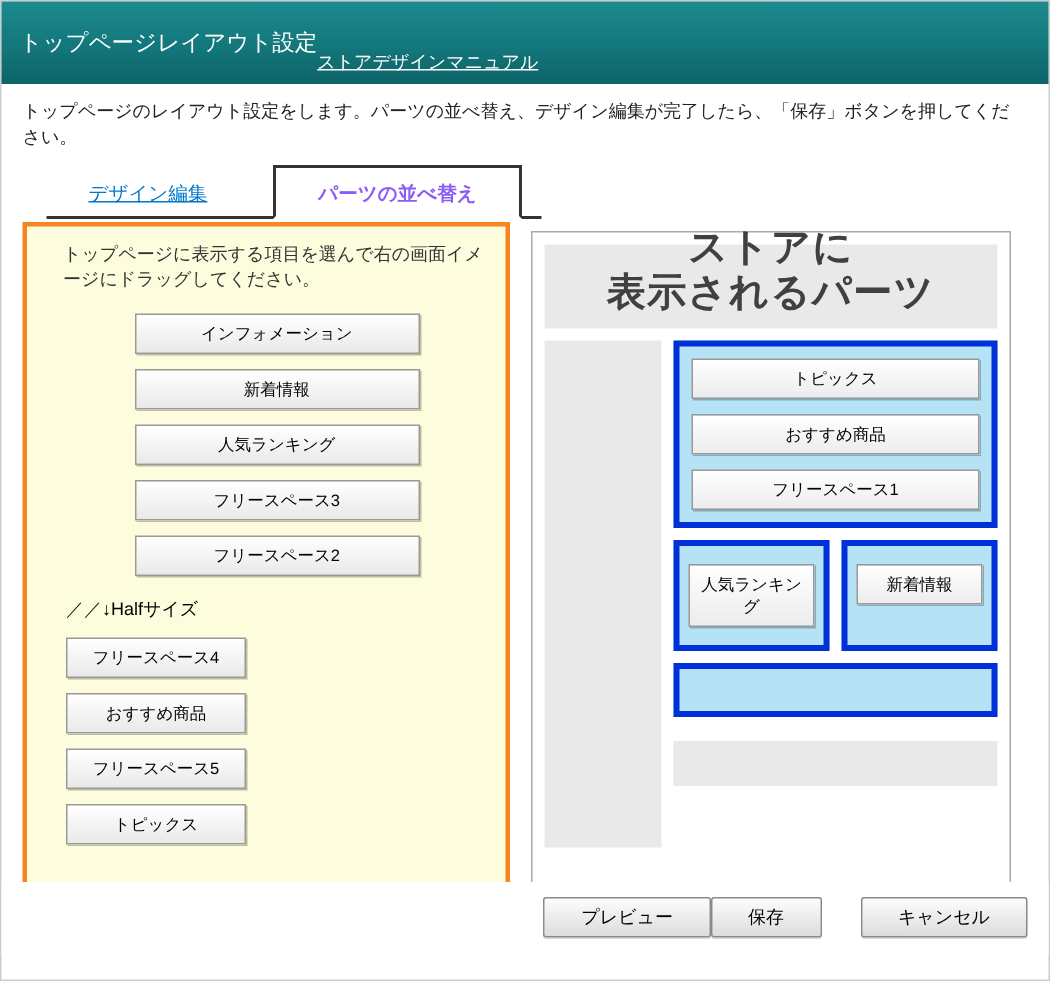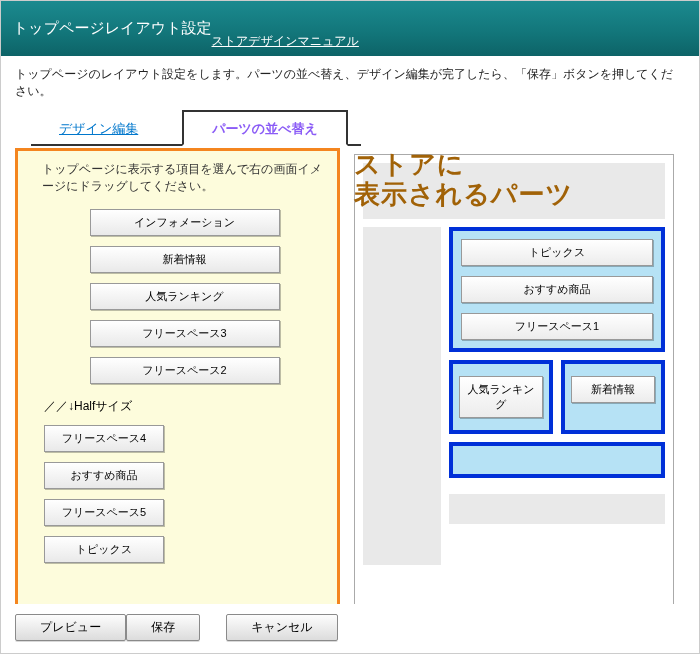--- a/index.html
+++ b/index.html
@@ -113,21 +113,22 @@
     margin-top: 8px;
     position: relative;
     width: 320px;
     height: 460px;
   }
   .overlay-text {
     position: absolute;
     top: -4px;
     left: 0;
     right: 0;
-    color: #a16207;
+    text-align: center;
+    color: #404040;
     font-weight: bold;
     font-size: 26px;
     line-height: 1.15;
     z-index: 5;
     pointer-events: none;
     letter-spacing: 1px;
   }
   .preview-frame {
     border: 1px solid #aaa;
     background: #fff;
@@ -199,24 +200,24 @@
   }
   .ph-bottom {
     background: #e9e9e9;
     height: 30px;
     margin-top: 8px;
   }
 
   
   .footer {
     position: absolute;
-    left: 0; right: 0; bottom: 0;
+    left: 0; right: 0; bottom: 16px;
     padding: 10px 14px 12px 14px;
     display: flex;
-    justify-content: flex-start;
+    justify-content: flex-end;
     align-items: center;
     background: #fff;
   }
   .ui-btn {
     background: linear-gradient(#fdfdfd, #dcdcdc);
     border: 1px solid #8a8a8a;
     border-radius: 2px;
     padding: 4px 18px;
     font-size: 12px;
     cursor: pointer;

